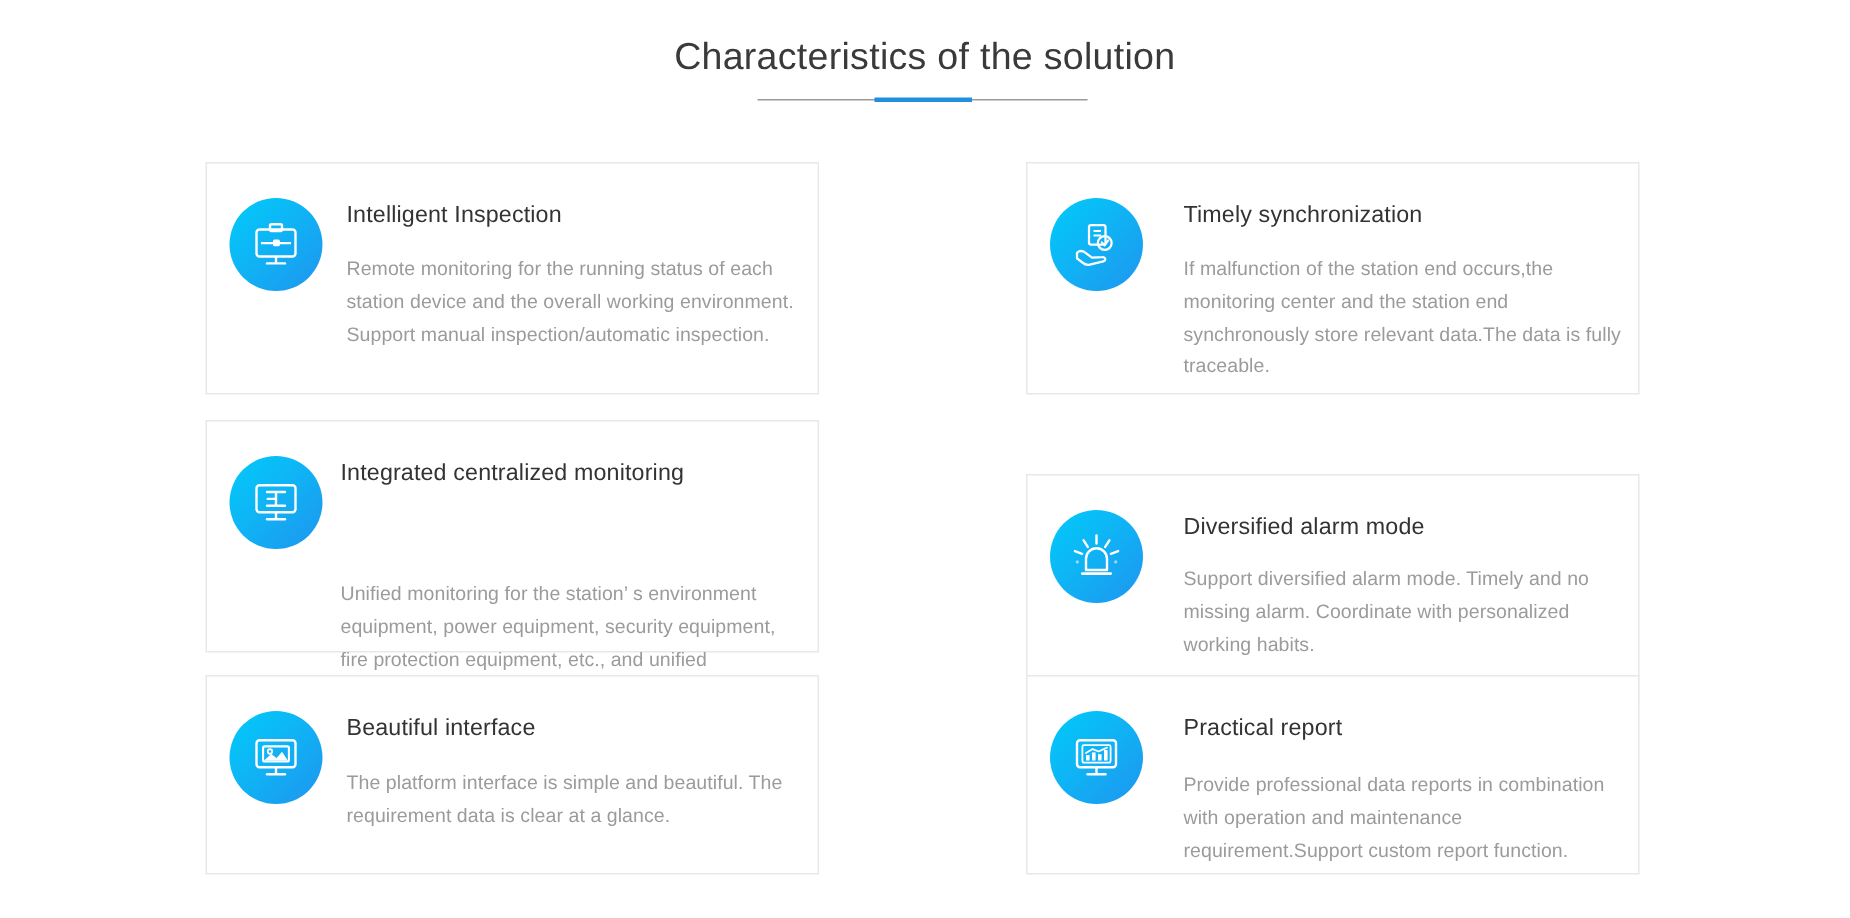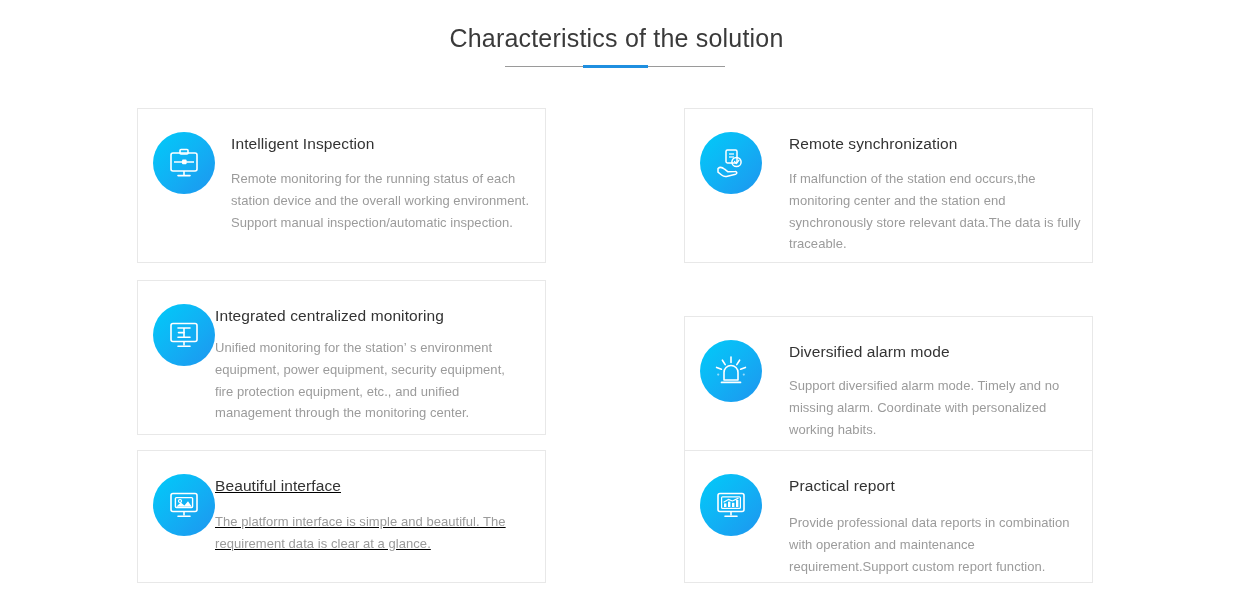--- a/index.html
+++ b/index.html
@@ -41,26 +41,26 @@
   .card-desc {
     font-size:13px; color:#9b9b9b; line-height:21.8px; letter-spacing:0.05px;
   }
   
   #card-0 { left:137px; top:108px;  width:409px; height:155px; padding:23px 0 0 15px; }
   #card-0 .card-body { margin-left:16px; padding-top:2px; }
   #card-0 .card-title { margin-bottom:15px; }
   #card-0 .card-desc  { width:300px; }
 
   #card-2 { left:137px; top:280px;  width:409px; height:155px; padding:23px 0 0 15px; }
-  #card-2 .card-body { margin-left:0; padding-top:2px; }
+  #card-2 .card-body { margin-left:12px; padding-top:2px;gap:48px; }
   #card-2 .card-title { margin-bottom:12px; }
   #card-2 .card-desc  { width:308px; }
 
   #card-4 { left:137px; top:450px;  width:409px; height:133px; padding:23px 0 0 15px; }
-  #card-4 .card-body { margin-left:0; padding-top:2px;text-decoration:underline; }
+  #card-4 .card-body { margin-left:16px; padding-top:2px; }
   #card-4 .card-title { margin-bottom:16px; }
   #card-4 .card-desc  { width:310px; }
 
   
   #card-1 { left:684px; top:108px;  width:409px; height:155px; padding:23px 0 0 15px; }
   #card-1 .card-body { margin-left:27px; padding-top:2px; }
   #card-1 .card-title { margin-bottom:15px; }
   #card-1 .card-desc  { width:302px; }
 
   #card-3 { left:684px; top:280px;  width:409px; height:155px; padding:23px 0 0 15px;margin-top:36px; }
@@ -107,21 +107,21 @@
       <svg width="34" height="32" viewBox="0 0 34 32">
         <rect x="12" y="3" width="11" height="13" rx="1.4" fill="none" stroke="#fff" stroke-width="1.5"></rect>
         <line x1="15" y1="7" x2="20" y2="7" stroke="#fff" stroke-width="1.2"></line>
         <line x1="15" y1="10" x2="20" y2="10" stroke="#fff" stroke-width="1.2"></line>
         <circle cx="22.5" cy="15" r="4.6" fill="none" stroke="#fff" stroke-width="1.5"></circle>
         <path d="M20.6 14.6 L22.4 16.6 L24.8 13.3" fill="none" stroke="#fff" stroke-width="1.4" stroke-linecap="round" stroke-linejoin="round"></path>
         <path d="M4 21.5 C6 19.6 8.5 20.4 10.6 22.2 L14 24.8 L21 24.4 C23 24.2 23.6 26.6 21.6 27.2 L12.5 29.4 C10.6 29.9 9.1 29.2 7.6 28 L4 25.2 Z" fill="none" stroke="#fff" stroke-width="1.5" stroke-linejoin="round"></path>
       </svg>
     </div>
     <div class="card-body">
-      <div class="card-title">Remote synchronization</div>
+      <div class="card-title">Timely synchronization</div>
       <div class="card-desc">If malfunction of the station end occurs,the monitoring center and the station end synchronously store relevant data.The data is fully traceable.</div>
     </div>
   </div>
 
   <div class="card" id="card-2">
     <div class="card-icon">
       <svg width="34" height="32" viewBox="0 0 34 32">
         <rect x="4" y="4.5" width="26" height="18" rx="2" fill="none" stroke="#fff" stroke-width="1.6"></rect>
         <line x1="17" y1="22.5" x2="17" y2="26.5" stroke="#fff" stroke-width="1.6"></line>
         <line x1="11" y1="27.2" x2="23" y2="27.2" stroke="#fff" stroke-width="1.6" stroke-linecap="round"></line>

